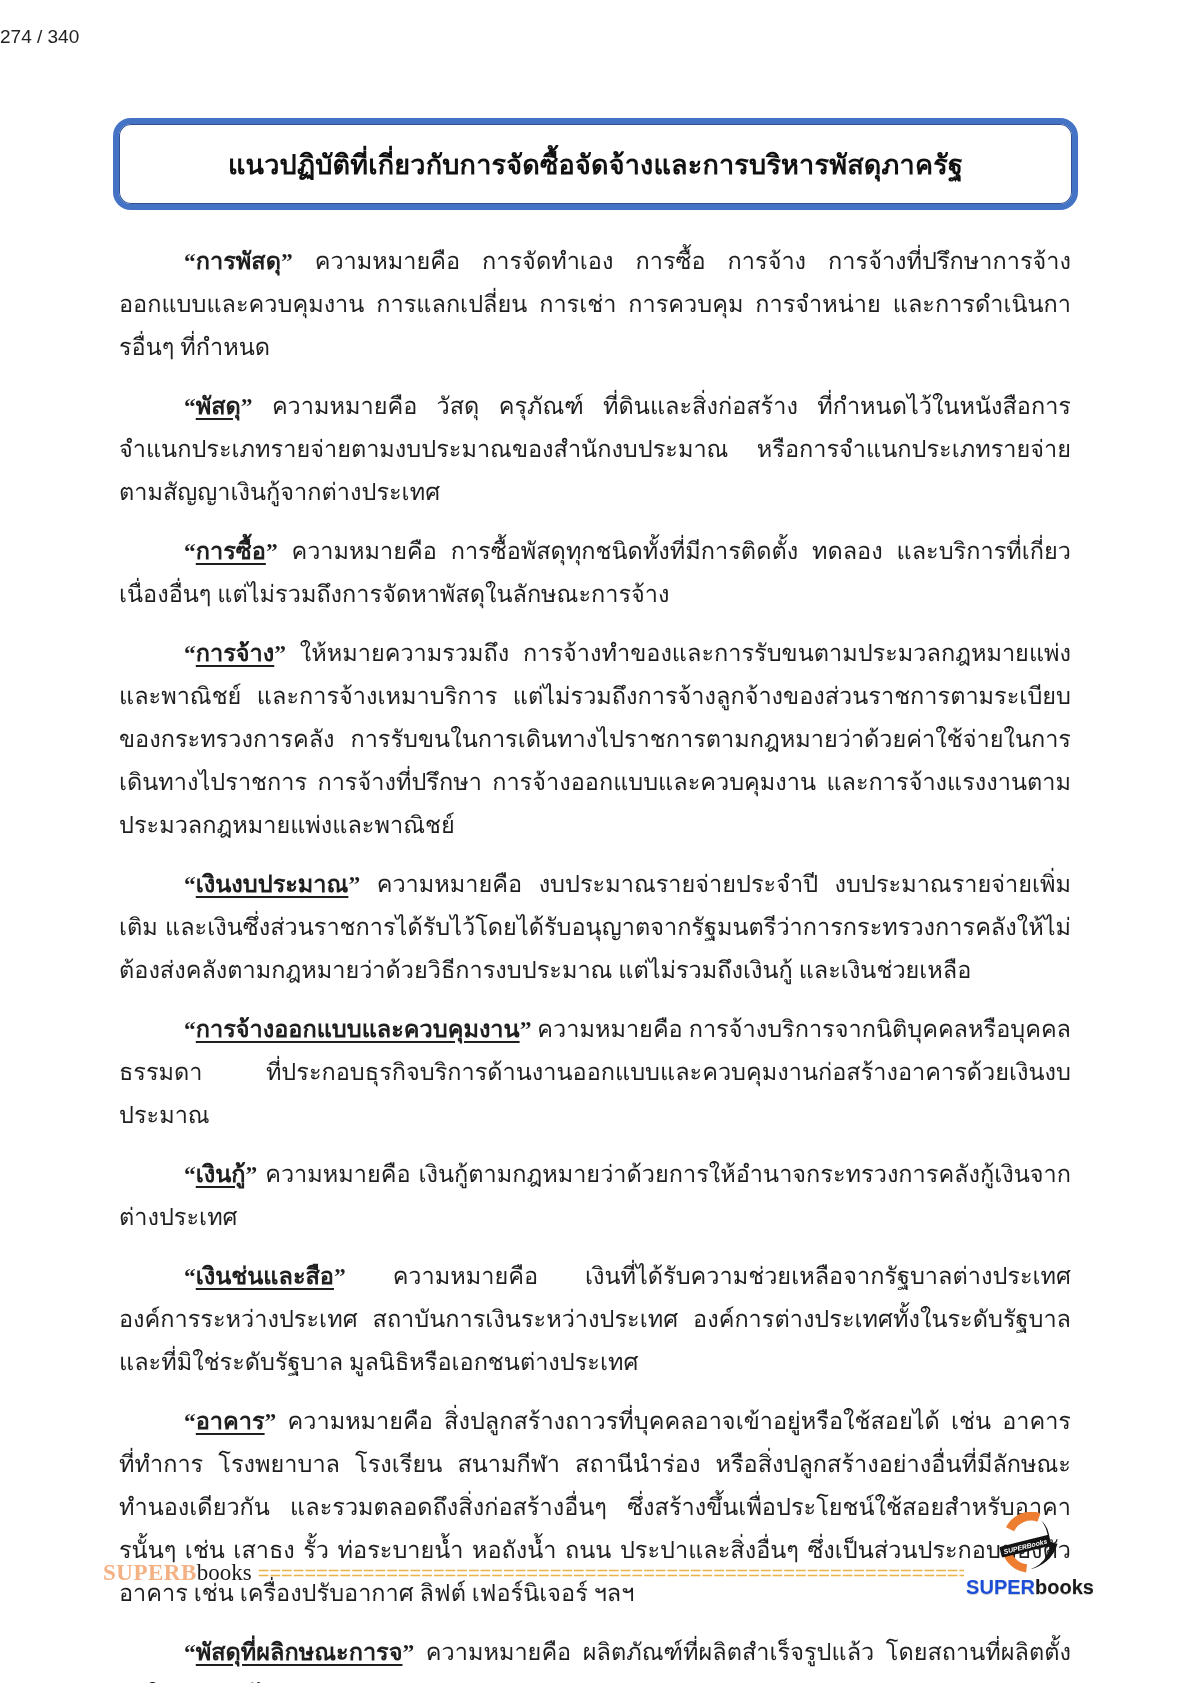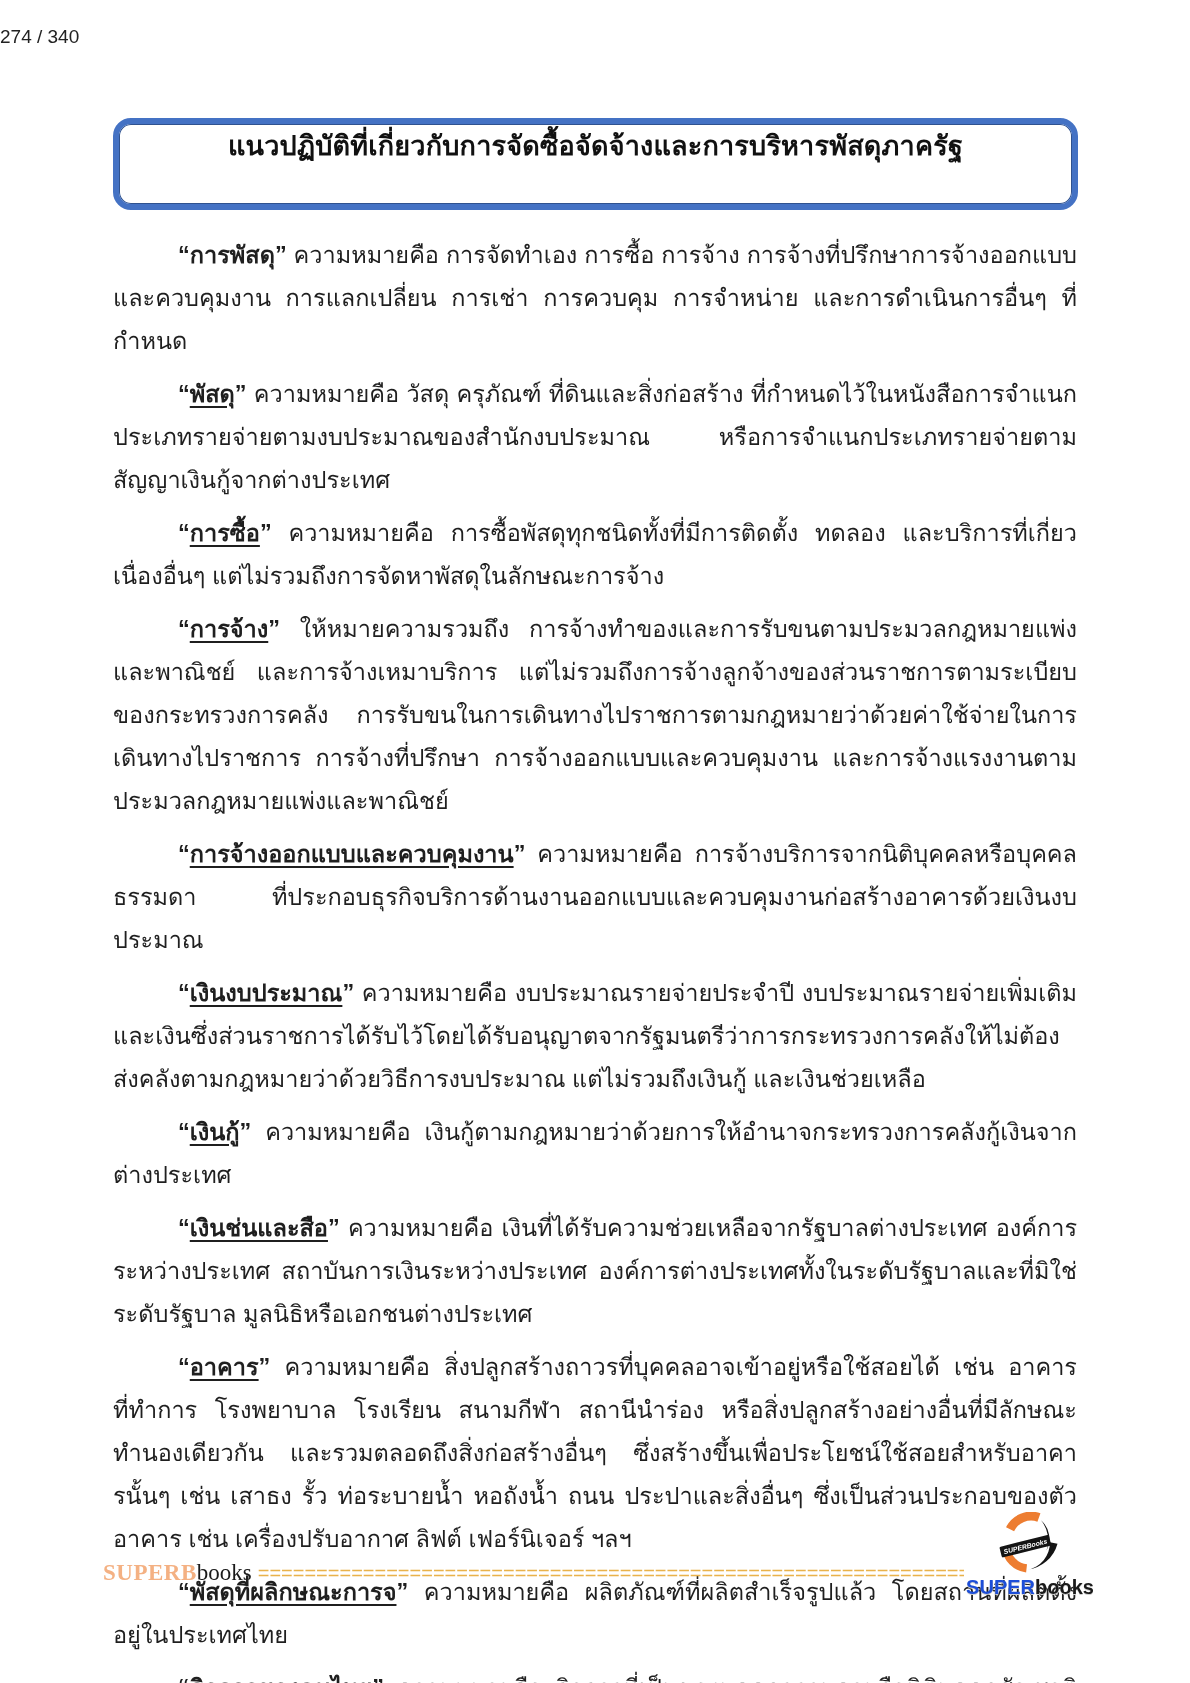--- a/index.html
+++ b/index.html
@@ -11,35 +11,35 @@
   .page{position:absolute;inset:0;}
 
   .page-number{
     position:absolute;top:26px;left:0;right:0;
     font-size:19px;color:#222;
   }
 
   .title-box{
     position:absolute;left:113px;right:112px;top:118px;height:80px;
     border:6px solid #4472C4;border-radius:18px;
-    display:flex;justify-content:center;
+    display:flex;align-items:center;justify-content:center;
     box-shadow:inset 0 0 0 1px #2F528F;
     background:#ffffff;
   }
   .title-box .title{
     font-size:27px;font-weight:bold;color:#111;
     letter-spacing:0.2px;
   }
 
   .definitions{
     position:absolute;left:103px;right:103px;top:224px;
     font-size:23.5px;line-height:43px;color:#1f1f1f;
     text-align:justify;
   }
-  .para{margin:10px;text-indent:65px;}
+  .para{margin:16px;text-indent:65px;font-family:Liberation Serif, serif;}
   .term-q{font-weight:bold;}
   .term{font-weight:bold;}
   .term.u{text-decoration:underline;text-underline-offset:4px;}
 
   .footer{
     position:absolute;left:103px;right:100px;top:1543px;height:60px;
     display:flex;align-items:center;
   }
   .brand-left{
     font-family:"Liberation Serif","DejaVu Serif",serif;
@@ -73,22 +73,22 @@
 
   <div class="title-box">
     <span class="title">แนวปฏิบัติที่เกี่ยวกับการจัดซื้อจัดจ้างและการบริหารพัสดุภาครัฐ</span>
   </div>
 
   <div class="definitions">
       <p class="para"><span class="term-q">“</span><span class="term">การพัสดุ</span><span class="term-q">”</span><span class="rest"> ความหมายคือ การจัดทำเอง การซื้อ การจ้าง การจ้างที่ปรึกษาการจ้างออกแบบและควบคุมงาน การแลกเปลี่ยน การเช่า การควบคุม การจำหน่าย และการดำเนินการอื่นๆ ที่กำหนด</span></p>
       <p class="para"><span class="term-q">“</span><span class="term u">พัสดุ</span><span class="term-q">”</span><span class="rest"> ความหมายคือ วัสดุ ครุภัณฑ์ ที่ดินและสิ่งก่อสร้าง ที่กำหนดไว้ในหนังสือการจำแนกประเภทรายจ่ายตามงบประมาณของสำนักงบประมาณ หรือการจำแนกประเภทรายจ่ายตามสัญญาเงินกู้จากต่างประเทศ</span></p>
       <p class="para"><span class="term-q">“</span><span class="term u">การซื้อ</span><span class="term-q">”</span><span class="rest"> ความหมายคือ การซื้อพัสดุทุกชนิดทั้งที่มีการติดตั้ง ทดลอง และบริการที่เกี่ยวเนื่องอื่นๆ แต่ไม่รวมถึงการจัดหาพัสดุในลักษณะการจ้าง</span></p>
       <p class="para"><span class="term-q">“</span><span class="term u">การจ้าง</span><span class="term-q">”</span><span class="rest"> ให้หมายความรวมถึง การจ้างทำของและการรับขนตามประมวลกฎหมายแพ่งและพาณิชย์ และการจ้างเหมาบริการ แต่ไม่รวมถึงการจ้างลูกจ้างของส่วนราชการตามระเบียบของกระทรวงการคลัง การรับขนในการเดินทางไปราชการตามกฎหมายว่าด้วยค่าใช้จ่ายในการเดินทางไปราชการ การจ้างที่ปรึกษา การจ้างออกแบบและควบคุมงาน และการจ้างแรงงานตามประมวลกฎหมายแพ่งและพาณิชย์</span></p>
+      <p class="para"><span class="term-q">“</span><span class="term u">เงินงบประมาณ</span><span class="term-q">”</span><span class="rest"> ความหมายคือ งบประมาณรายจ่ายประจำปี งบประมาณรายจ่ายเพิ่มเติม และเงินซึ่งส่วนราชการได้รับไว้โดยได้รับอนุญาตจากรัฐมนตรีว่าการกระทรวงการคลังให้ไม่ต้องส่งคลังตามกฎหมายว่าด้วยวิธีการงบประมาณ แต่ไม่รวมถึงเงินกู้ และเงินช่วยเหลือ</span></p>
       <p class="para"><span class="term-q">“</span><span class="term u">การจ้างออกแบบและควบคุมงาน</span><span class="term-q">”</span><span class="rest"> ความหมายคือ การจ้างบริการจากนิติบุคคลหรือบุคคลธรรมดา ที่ประกอบธุรกิจบริการด้านงานออกแบบและควบคุมงานก่อสร้างอาคารด้วยเงินงบประมาณ</span></p>
-      <p class="para"><span class="term-q">“</span><span class="term u">เงินงบประมาณ</span><span class="term-q">”</span><span class="rest"> ความหมายคือ งบประมาณรายจ่ายประจำปี งบประมาณรายจ่ายเพิ่มเติม และเงินซึ่งส่วนราชการได้รับไว้โดยได้รับอนุญาตจากรัฐมนตรีว่าการกระทรวงการคลังให้ไม่ต้องส่งคลังตามกฎหมายว่าด้วยวิธีการงบประมาณ แต่ไม่รวมถึงเงินกู้ และเงินช่วยเหลือ</span></p>
       <p class="para"><span class="term-q">“</span><span class="term u">เงินกู้</span><span class="term-q">”</span><span class="rest"> ความหมายคือ เงินกู้ตามกฎหมายว่าด้วยการให้อำนาจกระทรวงการคลังกู้เงินจากต่างประเทศ</span></p>
       <p class="para"><span class="term-q">“</span><span class="term u">เงินช่นและสือ</span><span class="term-q">”</span><span class="rest"> ความหมายคือ เงินที่ได้รับความช่วยเหลือจากรัฐบาลต่างประเทศ องค์การระหว่างประเทศ สถาบันการเงินระหว่างประเทศ องค์การต่างประเทศทั้งในระดับรัฐบาลและที่มิใช่ระดับรัฐบาล มูลนิธิหรือเอกชนต่างประเทศ</span></p>
       <p class="para"><span class="term-q">“</span><span class="term u">อาคาร</span><span class="term-q">”</span><span class="rest"> ความหมายคือ สิ่งปลูกสร้างถาวรที่บุคคลอาจเข้าอยู่หรือใช้สอยได้ เช่น อาคารที่ทำการ โรงพยาบาล โรงเรียน สนามกีฬา สถานีนำร่อง หรือสิ่งปลูกสร้างอย่างอื่นที่มีลักษณะทำนองเดียวกัน และรวมตลอดถึงสิ่งก่อสร้างอื่นๆ ซึ่งสร้างขึ้นเพื่อประโยชน์ใช้สอยสำหรับอาคารนั้นๆ เช่น เสาธง รั้ว ท่อระบายน้ำ หอถังน้ำ ถนน ประปาและสิ่งอื่นๆ ซึ่งเป็นส่วนประกอบของตัวอาคาร เช่น เครื่องปรับอากาศ ลิฟต์ เฟอร์นิเจอร์ ฯลฯ</span></p>
       <p class="para"><span class="term-q">“</span><span class="term u">พัสดุที่ผลิกษณะการจ</span><span class="term-q">”</span><span class="rest"> ความหมายคือ ผลิตภัณฑ์ที่ผลิตสำเร็จรูปแล้ว โดยสถานที่ผลิตตั้งอยู่ในประเทศไทย</span></p>
       <p class="para"><span class="term-q">“</span><span class="term u">กิจการของคนไทย</span><span class="term-q">”</span><span class="rest"> ความหมายคือ กิจการที่เป็นของบุคคลธรรมดาหรือนิติบุคคลสัญชาติไทย</span></p>
     </div>
 
   <div class="footer">
     <span class="brand-left"><span class="superb">SUPERB</span><span class="books">books</span></span>
     <span class="divider">========================================================================</span>

